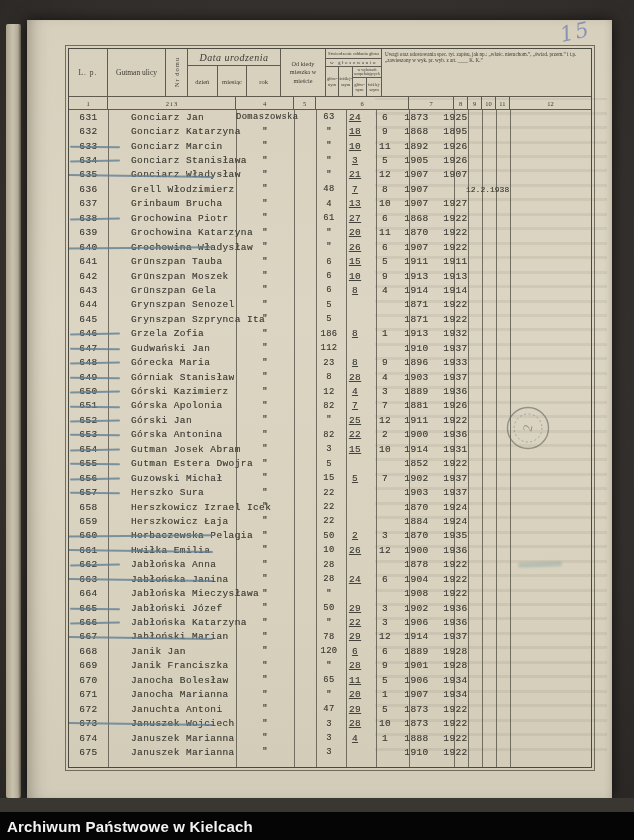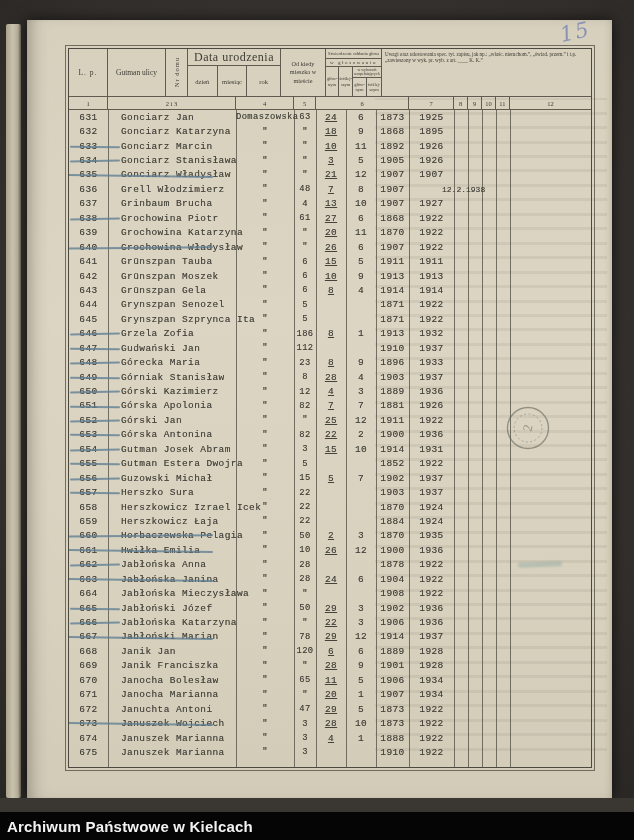--- a/index.html
+++ b/index.html
@@ -37,21 +37,21 @@
   .thead{display:flex;height:48px;border-bottom:1px solid var(--line);font-family:"Liberation Serif",serif;color:#3c3a33;}
   .thead>div{border-right:1px solid var(--line);}
   .thead>div:last-child{border-right:none;}
   .hc{display:flex;align-items:center;justify-content:center;text-align:center;}
   .h-lp{width:39px;font-size:7.5px;letter-spacing:1px;}
   .h-name{width:128px;font-size:9px;letter-spacing:3px;}
   .h-street{width:58px;font-size:7.5px;}
   .h-house{width:22px;font-size:6.5px;}
   .h-house span{writing-mode:vertical-rl;transform:rotate(180deg);letter-spacing:1px;}
   .h-birth{width:93px;display:flex;flex-direction:column;}
-  .h-birth-top{height:17px;border-bottom:1px solid var(--line);display:flex;align-items:center;justify-content:center;font-size:12px;letter-spacing:.5px;}
+  .h-birth-top{height:17px;border-bottom:1px solid var(--line);display:flex;align-items:center;justify-content:center;font-size:10px;letter-spacing:.5px;font-style:italic;}
   .h-birth-sub{flex:1;display:flex;}
   .h-birth-sub div{display:flex;align-items:center;justify-content:center;font-size:6.5px;border-right:1px solid var(--line);}
   .h-birth-sub div:last-child{border-right:none;}
   .hb-day{width:30px;}.hb-month{width:30px;}.hb-year{width:33px;}
   .h-since{width:45px;font-size:6.2px;line-height:1.3;padding:1px;}
   .h-votes{width:56px;display:flex;flex-direction:column;}
   .h-votes-t1{height:10px;border-bottom:1px solid var(--line);display:flex;align-items:center;justify-content:center;font-size:4.6px;}
   .h-votes-t2{height:8px;border-bottom:1px solid var(--line);display:flex;align-items:center;justify-content:center;font-size:5px;letter-spacing:1.6px;}
   .h-votes-body{flex:1;display:flex;}
   .hv{display:flex;align-items:center;justify-content:center;font-size:4.5px;line-height:1.15;text-align:center;white-space:pre-line;border-right:1px solid var(--line);}
@@ -65,23 +65,23 @@
   .numrow{display:flex;height:13px;border-bottom:1px solid var(--line);font-family:"Liberation Serif",serif;font-size:6.5px;color:#3c3a33;}
   .numrow .nc{display:flex;align-items:center;justify-content:center;border-right:1px solid var(--line);}
   .numrow .nc:last-child{border-right:none;}
   
   .tbody{position:relative;flex:1;overflow:hidden;}
   .vline{position:absolute;top:0;bottom:0;width:1px;background:var(--line);opacity:.85;}
   .row{display:flex;height:14.45px;position:relative;align-items:center;}
   .cell{font-family:"Liberation Mono",monospace;font-size:9.5px;color:var(--ink);letter-spacing:.4px;white-space:nowrap;overflow:visible;
     text-shadow:0 0 .5px rgba(68,66,59,.55);}
   .c-lp{width:39px;text-align:center;}
-  .c-name{width:128px;padding-left:13px;}
+  .c-name{width:128px;padding-left:23px;}
   .c-street{width:58px;text-align:center;font-size:8.8px;}
-  .c-house{width:22px;text-align:center;font-size:8.8px;}
+  .c-house{width:22px;text-align:center;font-size:8.8px;margin-left:24px;}
   .c-day{width:30px;text-align:center;text-decoration:underline;}
   .c-month{width:30px;text-align:center;}
   .c-year{width:33px;text-align:center;}
   .c-since{width:45px;text-align:center;}
   .c-since.small{font-size:8px;letter-spacing:0;padding-left:33px;}
   .c-v8,.c-v9,.c-v10,.c-v11{width:14px;}
   .c-uwagi{flex:1;}
   .strike{position:absolute;left:1px;top:6.8px;width:50px;height:2px;background:rgba(94,126,148,.78);
     border-radius:1px;transform:rotate(-1.2deg);}
   .strike.long{left:-14px;width:158px;transform:rotate(-.5deg);}

